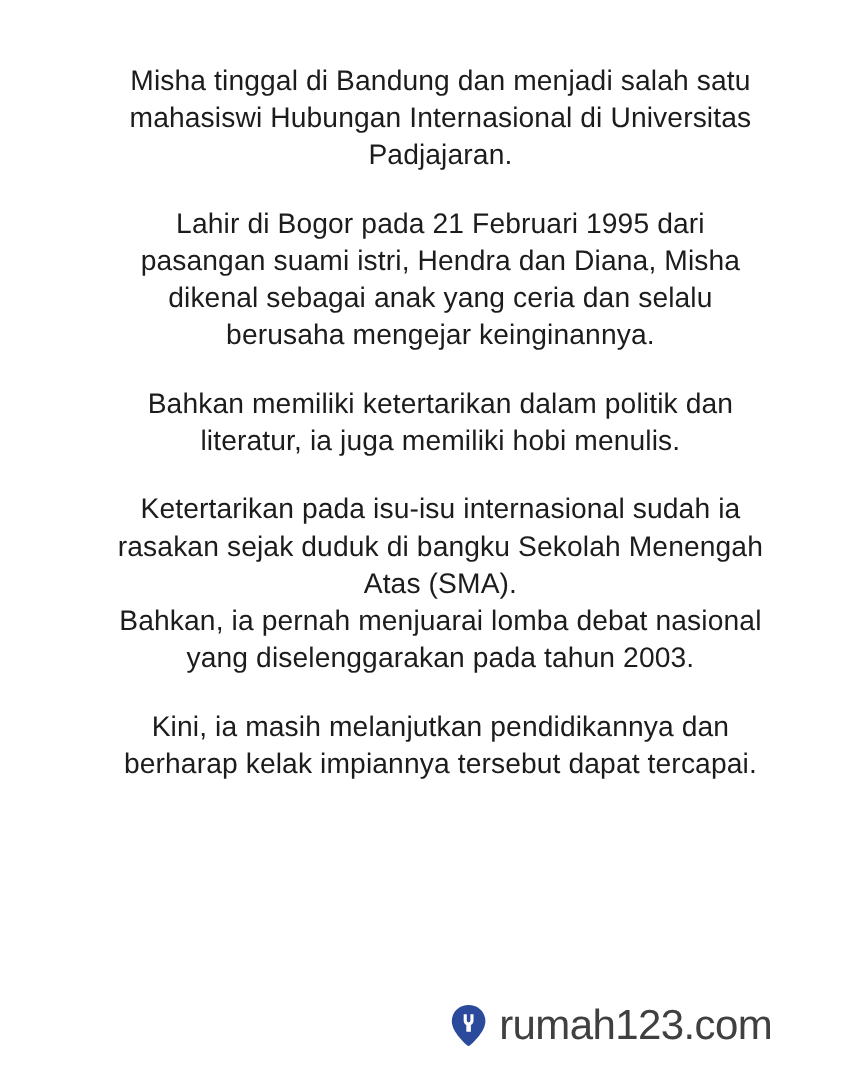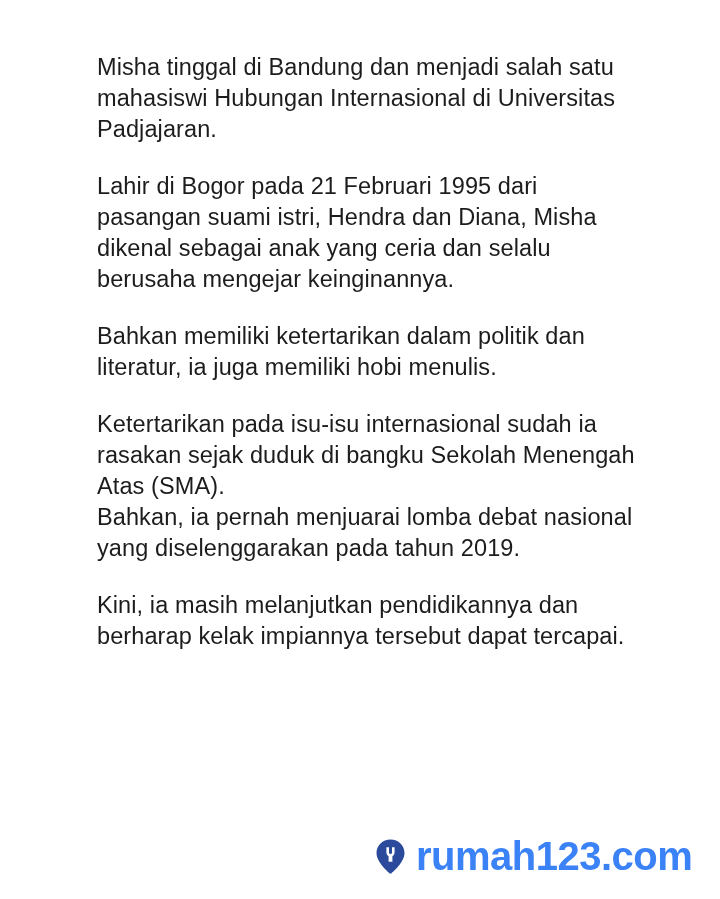--- a/index.html
+++ b/index.html
@@ -13,20 +13,21 @@
     font-family: "Liberation Sans", sans-serif;
     overflow: hidden;
     position: relative;
   }
   .page {
     width: 720px;
     height: 899px;
     position: relative;
     box-sizing: border-box;
     background: #ffffff;
+    text-align: center;
   }
   .content {
     position: absolute;
     left: 97px;
     top: 52px;
     width: 540px;
   }
   .para {
     font-size: 23.5px;
     line-height: 31px;
@@ -46,39 +47,39 @@
     align-items: center;
     gap: 9px;
   }
   .brand-mark {
     width: 33px;
     height: 37px;
     flex: 0 0 auto;
     position: relative;
   }
   .brand-text {
-    font-size: 40px;
-    font-weight: bold;
-    color: #3b82f6;
+    font-size: 35px;
+    font-weight: normal;
+    color: #404040;
     letter-spacing: -0.5px;
     line-height: 1;
     font-family: "Liberation Sans", sans-serif;
   }
 </style>
 </head>
 <body>
 
 <div class="page">
 
   <div class="content">
     <p class="para">Misha tinggal di Bandung dan menjadi salah satu mahasiswi Hubungan Internasional di Universitas Padjajaran.</p>
     <p class="para">Lahir di Bogor pada 21 Februari 1995 dari pasangan suami istri, Hendra dan Diana, Misha dikenal sebagai anak yang ceria dan selalu berusaha mengejar keinginannya.</p>
     <p class="para">Bahkan memiliki ketertarikan dalam politik dan literatur, ia juga memiliki hobi menulis.</p>
     <p class="para">Ketertarikan pada isu-isu internasional sudah ia rasakan sejak duduk di bangku Sekolah Menengah Atas (SMA).
-Bahkan, ia pernah menjuarai lomba debat nasional yang diselenggarakan pada tahun 2019.</p>
+Bahkan, ia pernah menjuarai lomba debat nasional yang diselenggarakan pada tahun 2003.</p>
     <p class="para">Kini, ia masih melanjutkan pendidikannya dan berharap kelak impiannya tersebut dapat tercapai.</p>
   </div>
 
   <div class="brand">
     <span class="brand-mark">
       <svg width="33" height="37" viewBox="0 0 33 37" xmlns="http://www.w3.org/2000/svg">
         <path d="M16.5 1.5 C8.5 1.5 2.5 7.4 2.5 15.1 C2.5 24.2 14.2 34.2 15.4 35.2 C15.9 35.7 17.1 35.7 17.6 35.2 C18.8 34.2 30.5 24.2 30.5 15.1 C30.5 7.4 24.5 1.5 16.5 1.5 Z" fill="#2b4a9b"></path>
         <path d="M12.4 9.2 h2.6 v5.3 a1.5 1.5 0 0 0 3 0 V9.2 h2.6 v5.4 c0 1.5 -0.8 2.9 -2.2 3.6 v5.6 h-3.8 v-5.6 c-1.4 -0.7 -2.2 -2.1 -2.2 -3.6 Z" fill="#ffffff"></path>
       </svg>
     </span>

